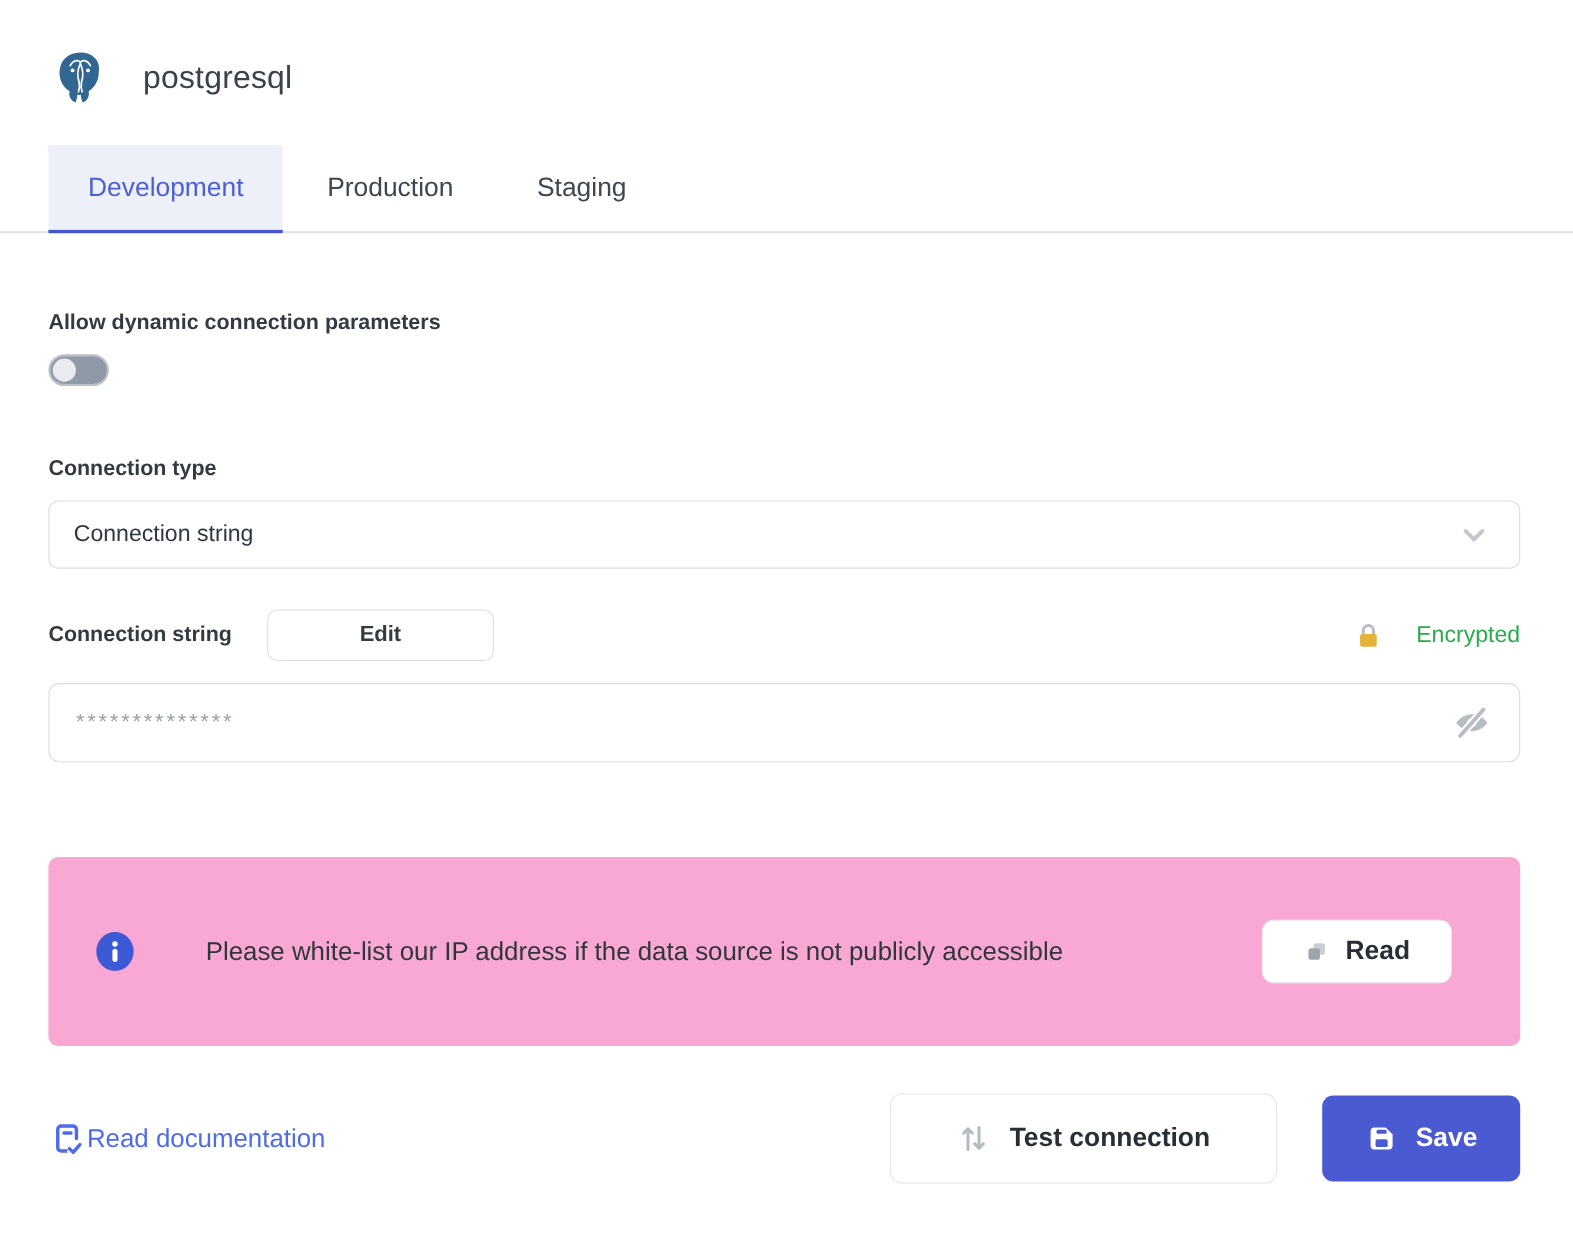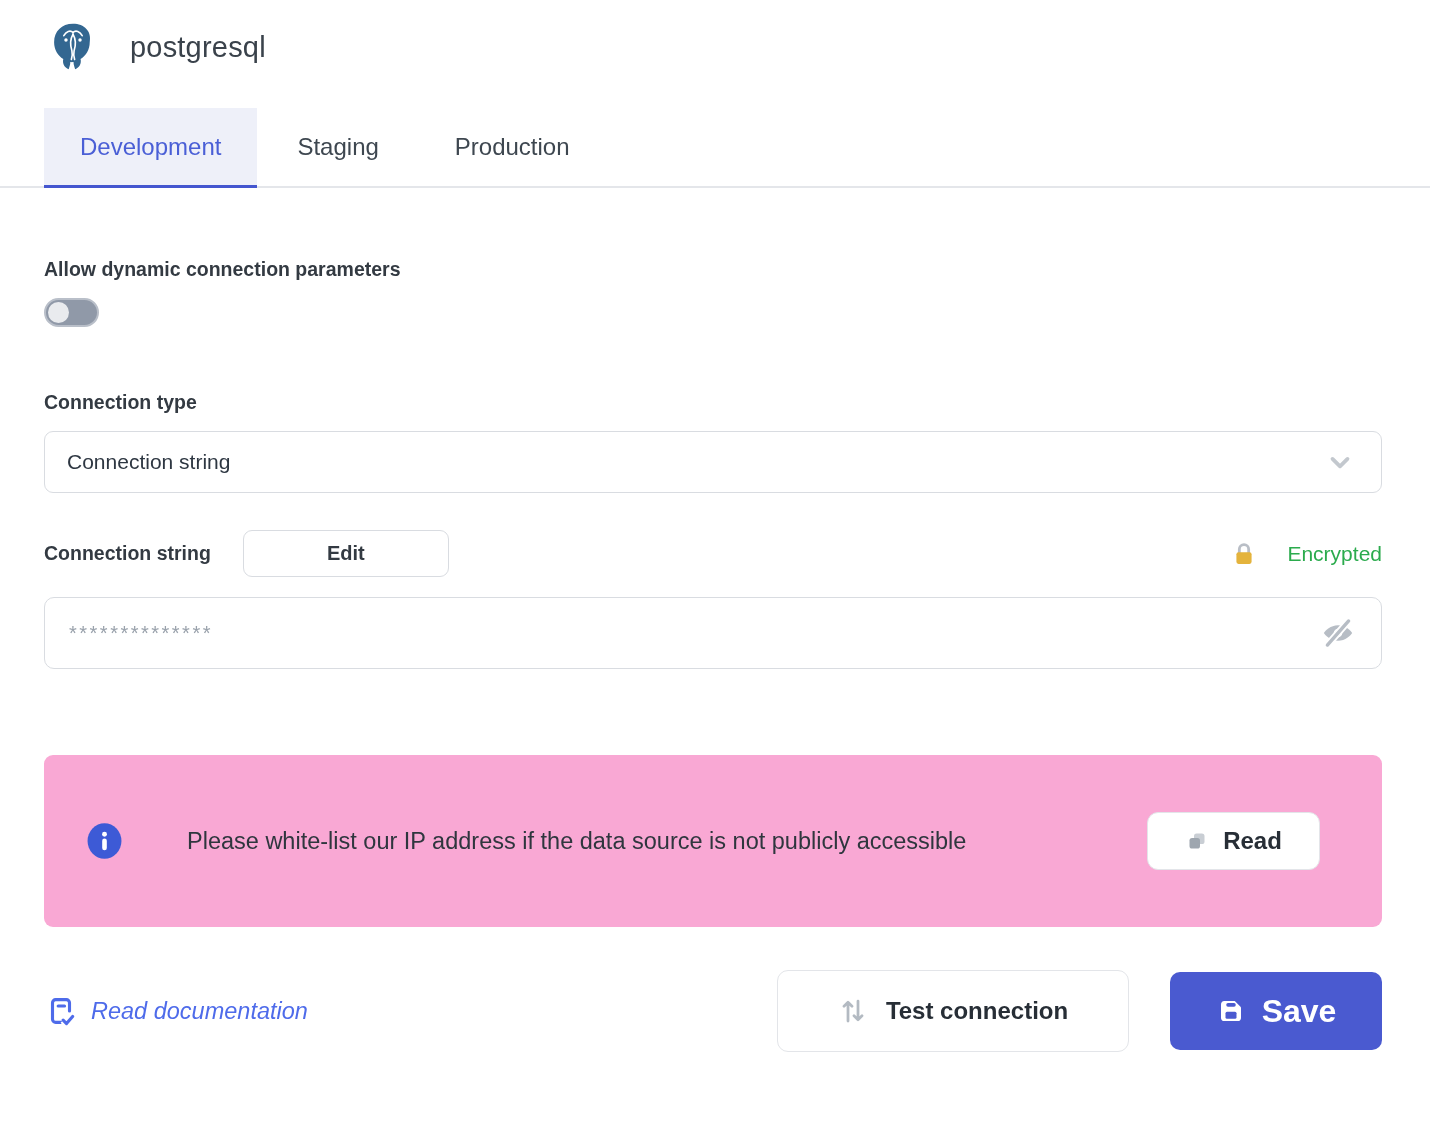--- a/index.html
+++ b/index.html
@@ -1,20 +1,20 @@
 <!DOCTYPE html>
 <html><head>
 <meta charset="utf-8">
 <style>
   * { box-sizing: border-box; margin: 0; padding: 0; }
   html,body { width:1430px; height:1128px; background:#ffffff; overflow:hidden;
     font-family:"Liberation Sans", sans-serif; color:#333a42; }
 
   
-  .header { display:flex; align-items:center; gap:30px; padding:20px 48px 0 46px; }
+  .header { display:flex; align-items:center; gap:30px; padding:44px 48px 0 46px; }
   .logo { width:54px; height:54px; flex:none; }
   .app-title { font-size:29px; font-weight:500; color:#3a424b; letter-spacing:.2px; }
 
   
   .tabbar { display:flex; gap:4px; padding-left:44px; margin-top:34px; border-bottom:2px solid #e4e6ea; }
   .tab { padding:0 36px; height:80px; display:flex; align-items:center; font-size:24px;
     color:#3e4750; cursor:pointer; margin-bottom:-2px; border-bottom:3px solid transparent; }
   .tab.active { background:#eef0f9; color:#4a5fd6; border-bottom-color:#4456cf; }
 
   .content { margin:0 48px 0 44px; }
@@ -51,49 +51,49 @@
   .info-box { margin-top:86px; background:#f9a8d4; border-radius:9px; height:172px;
     display:flex; align-items:center; padding:0 62px 0 42px; }
   .info-icon { flex:none; }
   .info-text { margin-left:64px; font-size:23.5px; line-height:40px; color:#2f363e; max-width:830px; }
   .copy-btn { margin-left:auto; width:173px; height:58px; background:#fff; border:1px solid #e3e5e9;
     border-radius:11px; display:flex; align-items:center; justify-content:center; gap:14px;
     font-size:24px; font-weight:700; color:#272e36; cursor:pointer; font-family:"Liberation Sans", sans-serif; }
 
   
   .footer { margin:43px 48px 0 44px; display:flex; align-items:center; }
-  .doc-link { display:flex; align-items:center; gap:13px; color:#4e6bea; font-size:23.5px;
-    text-decoration:none; cursor:pointer;font-style:italic; }
+  .doc-link { display:flex; align-items:center; gap:1px; color:#4e6bea; font-size:23.5px;
+    text-decoration:none; cursor:pointer; }
   .test-btn { margin-left:auto; width:352px; height:82px; border:1px solid #e3e5e9; border-radius:11px;
     background:#fff; display:flex; align-items:center; justify-content:center; gap:18px;
     font-size:24px; font-weight:700; color:#272e36; cursor:pointer; font-family:"Liberation Sans", sans-serif; }
-  .save-btn { margin-left:41px; width:212px; height:78px; border:none; border-radius:10px;
+  .save-btn { margin-left:41px; width:180px; height:78px; border:none; border-radius:10px;
     background:#4a5ad0; display:flex; align-items:center; justify-content:center; gap:16px;
-    font-size:32px; font-weight:700; color:#ffffff; cursor:pointer; font-family:"Liberation Sans", sans-serif; }
+    font-size:24px; font-weight:700; color:#ffffff; cursor:pointer; font-family:"Liberation Sans", sans-serif; }
 </style>
 </head>
 <body>
 
 <div class="header">
   <svg class="logo" viewBox="0 0 100 100">
     <path fill="#336791" d="M50 7 C29 7 15 21 15 41 c0 14 7 25 17 31 -2 8 2 16 10 19 2-5 3-9 3-13 2 .4 4 .4 6 0 0 4 1 8 3 13 8-3 12-11 10-19 10-6 17-17 17-31 C85 21 71 7 50 7Z"></path>
     <path d="M33 29c4-8 12-11 17-6" stroke="#fff" stroke-width="3" fill="none" stroke-linecap="round"></path>
     <path d="M67 29c-4-8-12-11-17-6" stroke="#fff" stroke-width="3" fill="none" stroke-linecap="round"></path>
     <path d="M50 26c-5 9-5 22-2 31 1 5 1 11-1 16" stroke="#fff" stroke-width="3" fill="none" stroke-linecap="round"></path>
     <path d="M50 26c5 9 5 22 2 31-1 5-1 11 1 16" stroke="#fff" stroke-width="3" fill="none" stroke-linecap="round"></path>
     <circle cx="37" cy="37" r="3.2" fill="#fff"></circle>
     <circle cx="63" cy="37" r="3.2" fill="#fff"></circle>
   </svg>
   <div class="app-title">postgresql</div>
 </div>
 
 <div class="tabbar">
   <div class="tab active">Development</div>
+  <div class="tab">Production</div>
   <div class="tab">Staging</div>
-  <div class="tab">Production</div>
 </div>
 
 <div class="content">
 
   <div class="toggle-section">
     <div class="field-label">Allow dynamic connection parameters</div>
     <div class="toggle">
       <div class="toggle-knob"></div>
     </div>
   </div>

